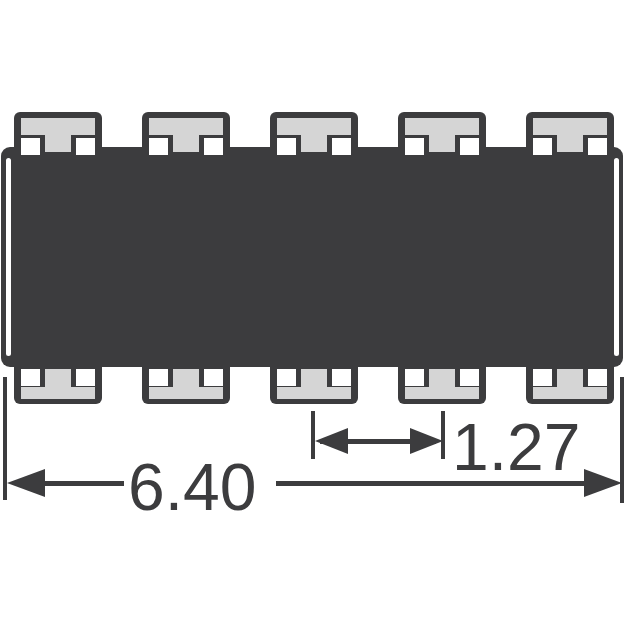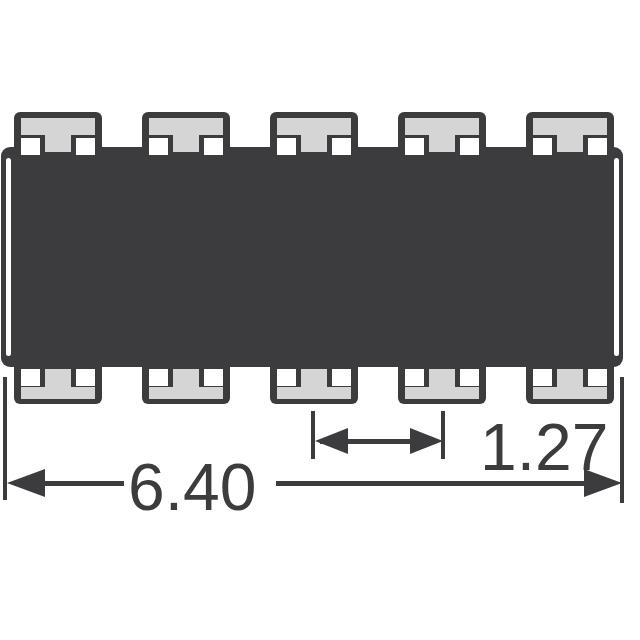--- a/index.html
+++ b/index.html
@@ -43,21 +43,21 @@
   .tri{position:absolute;width:0;height:0;}
   .tri-l13{border-top:13px solid transparent;border-bottom:13px solid transparent;border-right:33px solid var(--outline,#3c3c3e);}
   .tri-r13{border-top:13px solid transparent;border-bottom:13px solid transparent;border-left:33px solid var(--outline,#3c3c3e);}
   .tri-l14{border-top:14px solid transparent;border-bottom:14px solid transparent;border-right:38px solid var(--outline,#3c3c3e);}
   .tri-r14{border-top:14px solid transparent;border-bottom:14px solid transparent;border-left:38px solid var(--outline,#3c3c3e);}
 
   .dim-label{
     position:absolute;font-size:66px;line-height:1;
     color:var(--outline,#3c3c3e);white-space:nowrap;
   }
-  #label-pitch{left:452px;top:414px;margin-left:28px;}
+  #label-pitch{left:452px;top:414px;}
   #label-length{left:128px;top:454px;}
 
   
   #pitch-tick-a{left:311px;top:411px;width:4px;height:48px;}
   #pitch-tick-b{left:441px;top:411px;width:4px;height:48px;}
   #pitch-shaft{left:320px;top:439px;width:116px;height:5px;}
   #pitch-arrow-l{left:315px;top:428px;}
   #pitch-arrow-r{left:410px;top:428px;}
 
   

